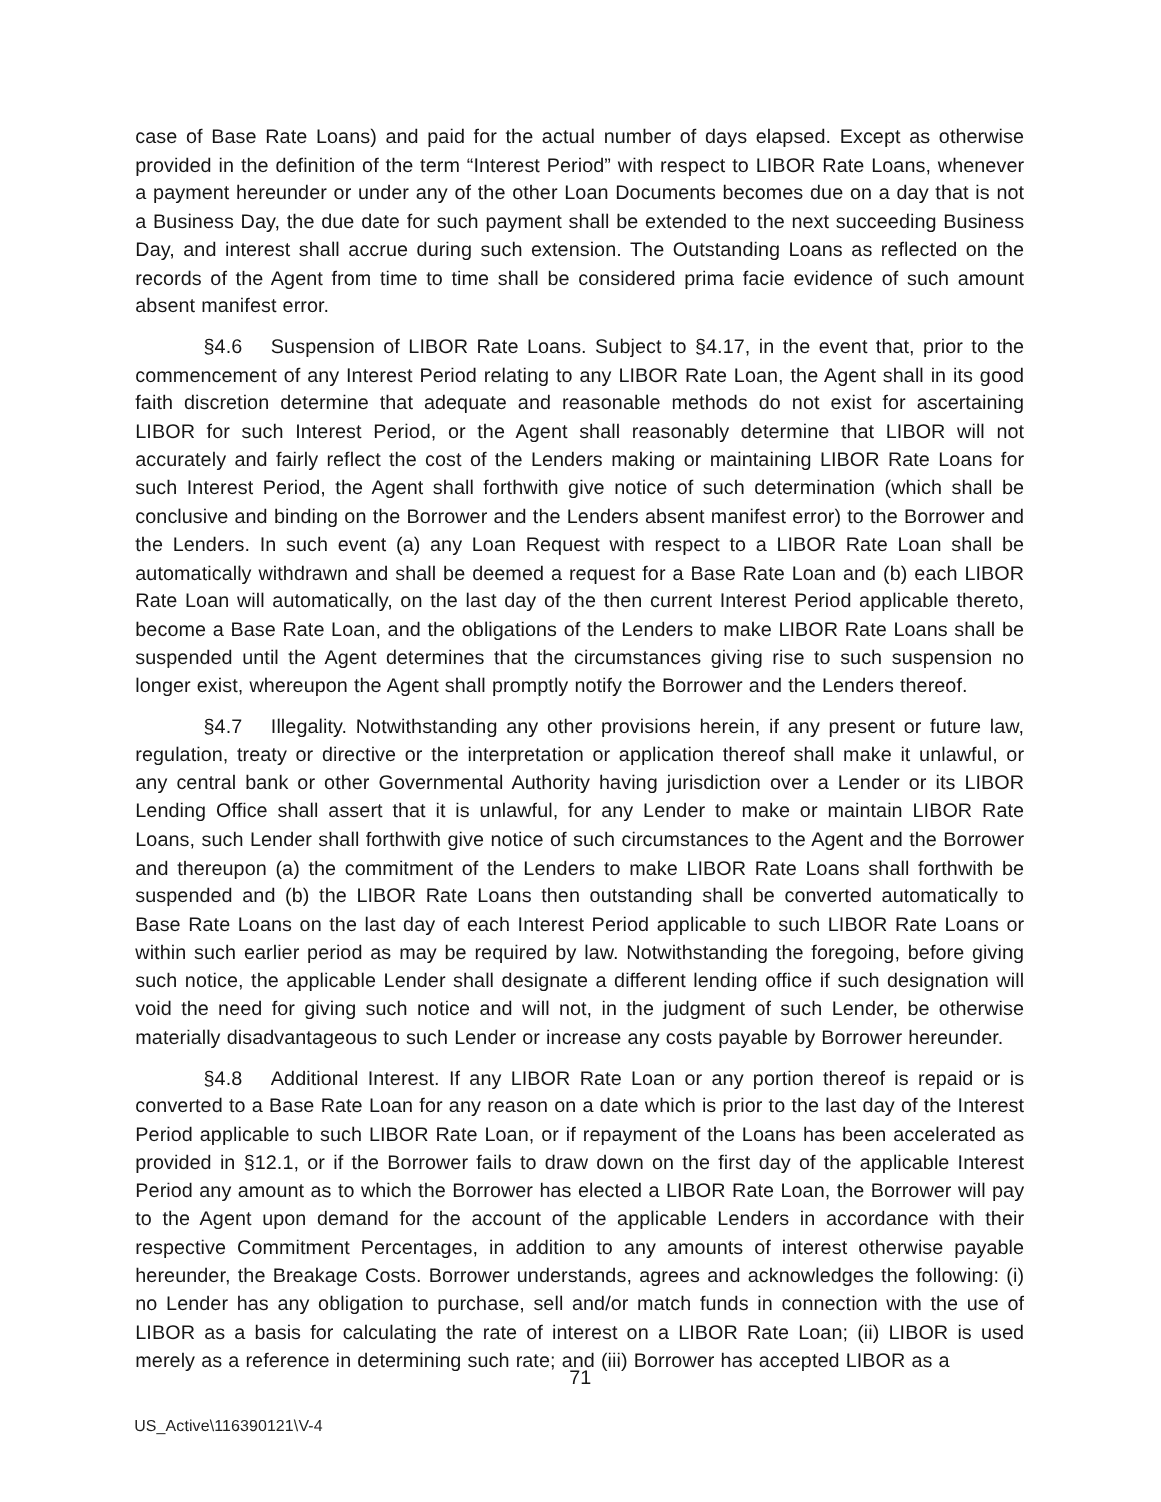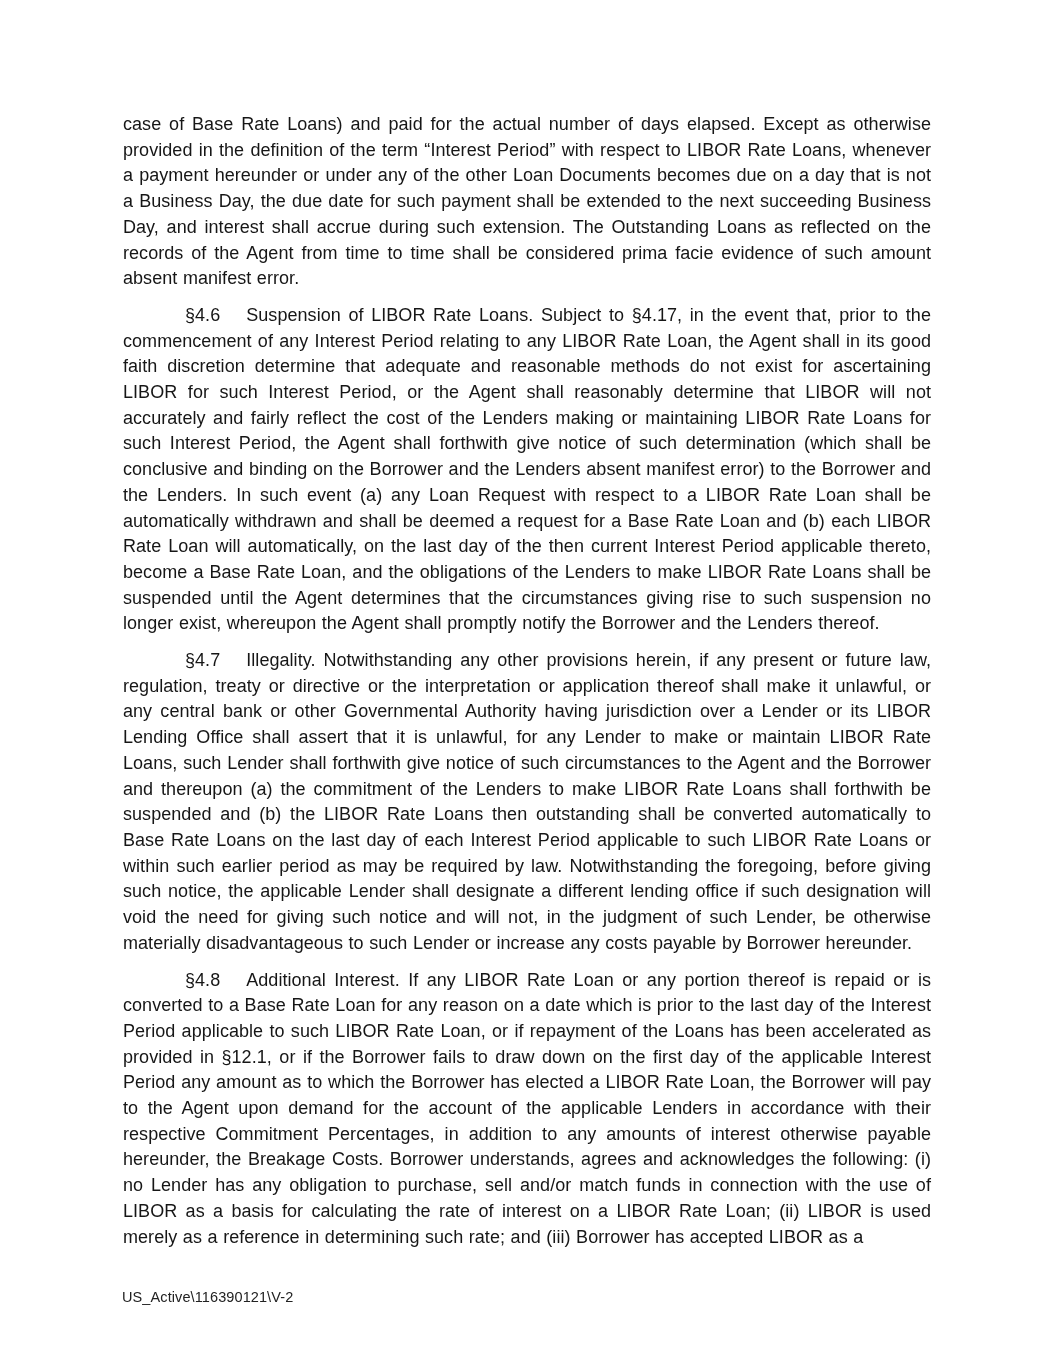--- a/index.html
+++ b/index.html
@@ -64,14 +64,15 @@
     <p class="para">case of Base Rate Loans) and paid for the actual number of days elapsed.  Except as otherwise provided in the definition of the term “Interest Period” with respect to LIBOR Rate Loans, whenever a payment hereunder or under any of the other Loan Documents becomes due on a day that is not a Business Day, the due date for such payment shall be extended to the next succeeding Business Day, and interest shall accrue during such extension.  The Outstanding Loans as reflected on the records of the Agent from time to time shall be considered prima facie evidence of such amount absent manifest error.</p>
 
     <p class="para section-para"><span>§4.6</span><span class="tab"></span><span class="section-title">Suspension of LIBOR Rate Loans</span><span>.  Subject to §4.17, in the event that, prior to the commencement of any Interest Period relating to any LIBOR Rate Loan, the Agent shall in its good faith discretion determine that adequate and reasonable methods do not exist for ascertaining LIBOR for such Interest Period, or the Agent shall reasonably determine that LIBOR will not accurately and fairly reflect the cost of the Lenders making or maintaining LIBOR Rate Loans for such Interest Period, the Agent shall forthwith give notice of such determination (which shall be conclusive and binding on the Borrower and the Lenders absent manifest error) to the Borrower and the Lenders.  In such event (a) any Loan Request with respect to a LIBOR Rate Loan shall be automatically withdrawn and shall be deemed a request for a Base Rate Loan and (b) each LIBOR Rate Loan will automatically, on the last day of the then current Interest Period applicable thereto, become a Base Rate Loan, and the obligations of the Lenders to make LIBOR Rate Loans shall be suspended until the Agent determines that the circumstances giving rise to such suspension no longer exist, whereupon the Agent shall promptly notify the Borrower and the Lenders thereof.</span></p>
 
     <p class="para section-para"><span>§4.7</span><span class="tab"></span><span class="section-title">Illegality</span><span>.  Notwithstanding any other provisions herein, if any present or future law, regulation, treaty or directive or the interpretation or application thereof shall make it unlawful, or any central bank or other Governmental Authority having jurisdiction over a Lender or its LIBOR Lending Office shall assert that it is unlawful, for any Lender to make or maintain LIBOR Rate Loans, such Lender shall forthwith give notice of such circumstances to the Agent and the Borrower and thereupon (a) the commitment of the Lenders to make LIBOR Rate Loans shall forthwith be suspended and (b) the LIBOR Rate Loans then outstanding shall be converted automatically to Base Rate Loans on the last day of each Interest Period applicable to such LIBOR Rate Loans or within such earlier period as may be required by law.  Notwithstanding the foregoing, before giving such notice, the applicable Lender shall designate a different lending office if such designation will void the need for giving such notice and will not, in the judgment of such Lender, be otherwise materially disadvantageous to such Lender or increase any costs payable by Borrower hereunder.</span></p>
 
     <p class="para section-para"><span>§4.8</span><span class="tab"></span><span class="section-title">Additional Interest</span><span>.  If any LIBOR Rate Loan or any portion thereof is repaid or is converted to a Base Rate Loan for any reason on a date which is prior to the last day of the Interest Period applicable to such LIBOR Rate Loan, or if repayment of the Loans has been accelerated as provided in §12.1, or if the Borrower fails to draw down on the first day of the applicable Interest Period any amount as to which the Borrower has elected a LIBOR Rate Loan, the Borrower will pay to the Agent upon demand for the account of the applicable Lenders in accordance with their respective Commitment Percentages, in addition to any amounts of interest otherwise payable hereunder, the Breakage Costs.  Borrower understands, agrees and acknowledges the following: (i) no Lender has any obligation to purchase, sell and/or match funds in connection with the use of LIBOR as a basis for calculating the rate of interest on a LIBOR Rate Loan; (ii) LIBOR is used merely as a reference in determining such rate; and (iii) Borrower has accepted LIBOR as a</span></p>
 
   </div>
 
-  <div class="doc-id">US_Active\116390121\V-2</div>
+  <div class="page-number">71</div>
+  <div class="doc-id">US_Active\116390121\V-4</div>
 </div>
 
 </body></html>

